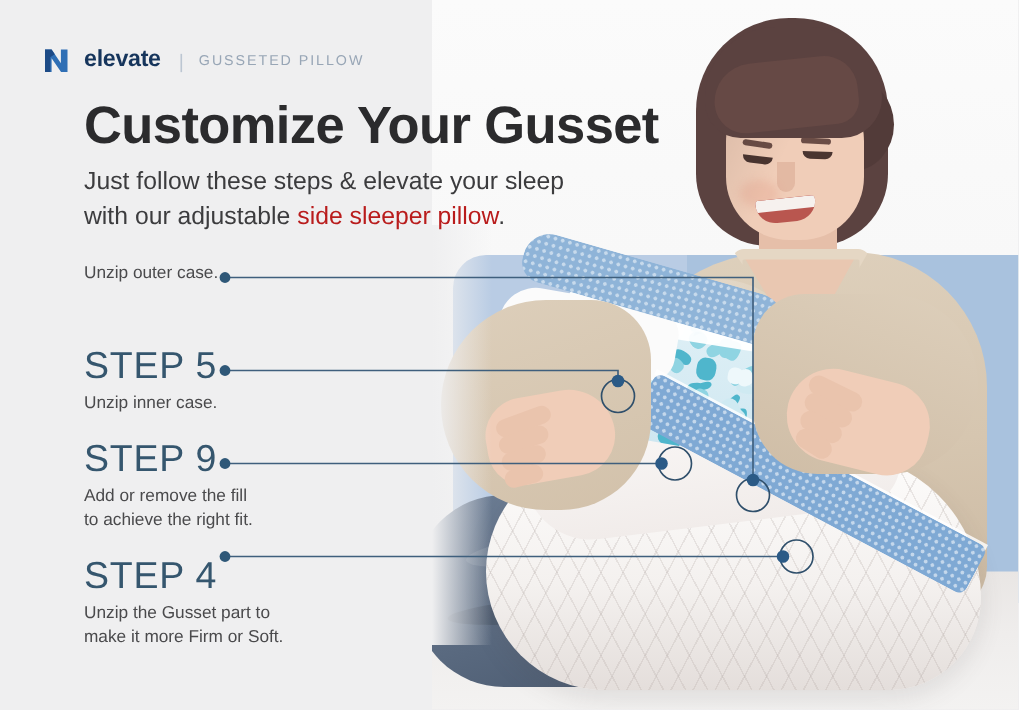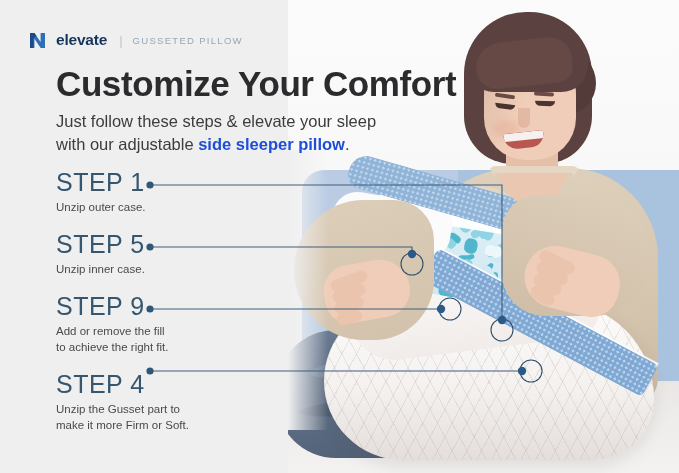--- a/index.html
+++ b/index.html
@@ -339,21 +339,21 @@
   .headline {
     position:absolute; left:56px; top:64px;
     font-size:35px; font-weight:bold; color:#2b2b2d;
     letter-spacing:-0.4px;
   }
   .subhead {
     position:absolute; left:56px; top:110px;
     font-size:16.5px; color:#3c3c3e; line-height:1.42;
     width:400px;
   }
-  .subhead b { font-weight:bold; color:#1d4ed8; }
+  .subhead b { font-weight:normal; color:#b91c1c; }
 
   .step {
     position:absolute; left:56px;
   }
   .step-title {
     font-size:25px; color:#35566e; font-weight:normal;
     letter-spacing:0.5px; line-height:1;
   }
   .step-desc {
     font-size:11.5px; color:#4a4a4c; line-height:1.38;
@@ -575,29 +575,28 @@
   <div class="brand">
     <svg class="brand-mark" width="20" height="20" viewBox="0 0 20 20">
       <path d="M2 18 V3 h4.4 l6.2 9.1 V3 H17 v15 h-4.3 L6.4 8.8 V18 Z" fill="#2f6fb5"></path>
       <path d="M2 18 V3 h4.4 l2.1 3.1 -3.0 2.0 V18 Z" fill="#1c4a86"></path>
     </svg>
     <span class="brand-name">elevate</span>
     <span class="brand-sep">|</span>
     <span class="brand-tag">GUSSETED PILLOW</span>
   </div>
 
-  <div class="headline">Customize Your Comfort</div>
+  <div class="headline">Customize Your Gusset</div>
 
   <div class="subhead">
     <span>Just follow these steps &amp; elevate your sleep</span><br>
     <span>with our adjustable </span><b>side sleeper pillow</b><span>.</span>
   </div>
 
   <div class="step" id="step1">
-    <div class="step-title">STEP 1</div>
     <div class="step-desc">Unzip outer case.</div>
   </div>
   <div class="step" id="step2">
     <div class="step-title">STEP 5</div>
     <div class="step-desc">Unzip inner case.</div>
   </div>
   <div class="step" id="step3">
     <div class="step-title">STEP 9</div>
     <div class="step-desc">Add or remove the fill
 to achieve the right fit.</div>

